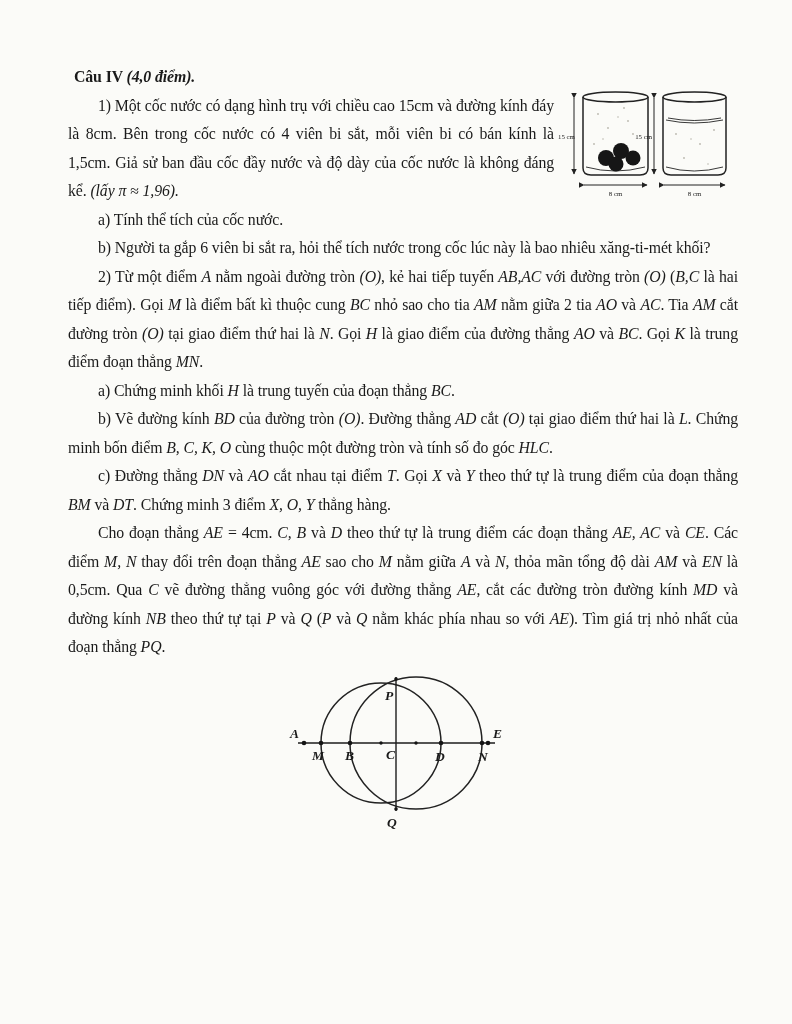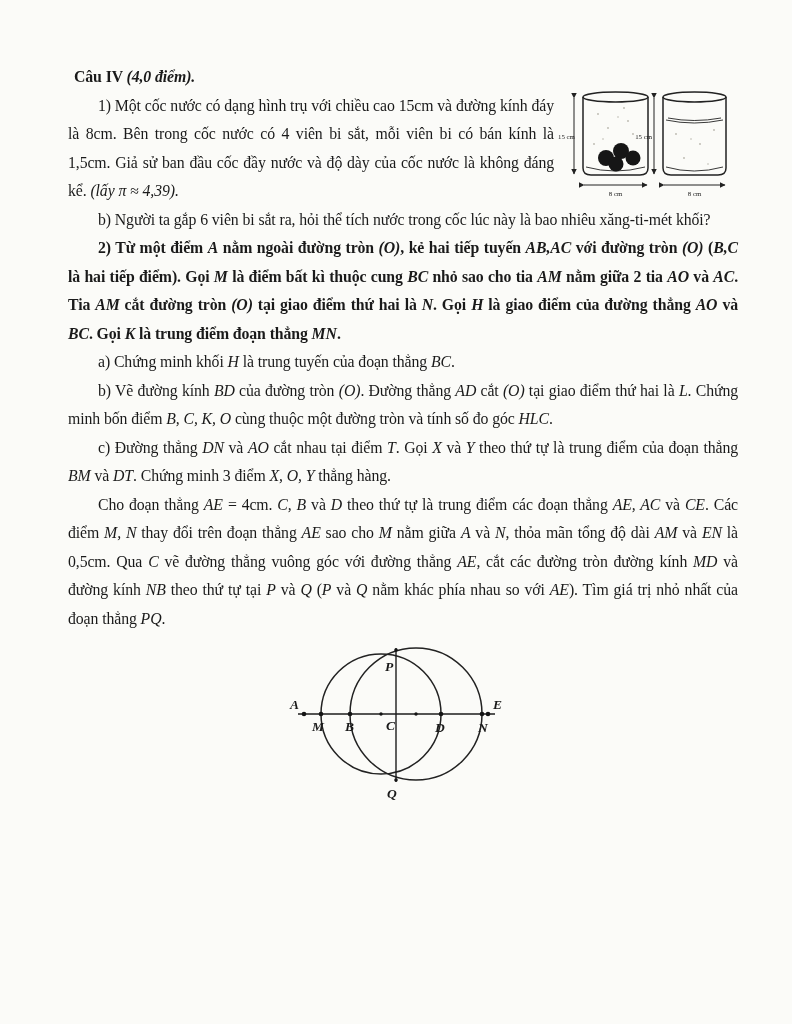--- a/index.html
+++ b/index.html
@@ -6,21 +6,21 @@
   .page{
     position:relative;width:792px;height:1024px;margin:0 auto;
     background:#fbfbf8;color:#1a1a1a;overflow:hidden;
     font-family:"Liberation Serif","DejaVu Serif",serif;
   }
   .content{position:absolute;left:68px;top:63px;width:670px;}
   .content p{margin:0;font-size:15.8px;line-height:28.5px;text-align:justify;letter-spacing:-0.1px;}
   p.head{text-indent:6px;text-align:left;}
   p.indent{text-indent:30px;}
   .p1{width:486px;}
-  .p2{line-height:34px;font-weight:bold;}
+  .p2{line-height:34px;}
   .oneline{letter-spacing:-0.45px;}
   .b{font-weight:bold;}
   .i{font-style:italic;}
   .fig-cups{position:absolute;left:558px;top:84px;width:190px;height:115px;}
   .fig-circ-wrap{margin-left:218px;width:265px;height:175px;}
   .end{text-align:center;text-indent:0;letter-spacing:0.5px;font-weight:bold;}
   svg{display:block;}
   svg text{font-family:"Liberation Serif","DejaVu Serif",serif;fill:#1a1a1a;}
   .dimlbl{font-size:6.8px;letter-spacing:0;}
   .flbl{font-size:13.5px;font-style:italic;font-weight:bold;}
@@ -91,21 +91,22 @@
       <text class="dimlbl" x="94" y="55" text-anchor="end">15 cm</text>
     </g>
     <g>
       <line x1="106" y1="101" x2="167" y2="101" stroke="#222" stroke-width="1" marker-start="url(#ar)" marker-end="url(#ar)"></line>
       <text class="dimlbl" x="136.5" y="112" text-anchor="middle">8 cm</text>
     </g>
   </svg>
 
   <div class="content">
     <p class="head"><span class="b">Câu IV </span><span class="i b">(4,0 điểm).</span></p>
-    <p class="indent p1"><span>1) Một cốc nước có dạng hình trụ với chiều cao 15cm và đường kính đáy là 8cm. Bên trong cốc nước có 4 viên bi sắt, mỗi viên bi có bán kính là 1,5cm. Giả sử ban đầu cốc đầy nước và độ dày của cốc nước là không đáng kể. </span><span class="i">(lấy π ≈ 4,39).</span></p>
+    <p class="indent p1"><span>1) Một cốc nước có dạng hình trụ với chiều cao 15cm và đường kính đáy là 8cm. Bên trong cốc nước có 4 viên bi sắt, mỗi viên bi có bán kính là 1,5cm. Giả sử ban đầu cốc đầy nước và độ dày của cốc nước là không đáng kể. </span><span class="i">(lấy π ≈ 1,96).</span></p>
+    <p class="indent"><span>a) Tính thể tích của cốc nước.</span></p>
     <p class="indent oneline"><span>b) Người ta gắp 6 viên bi sắt ra, hỏi thể tích nước trong cốc lúc này là bao nhiêu xăng-ti-mét khối?</span></p>
     <p class="indent p2"><span>2) Từ một điểm </span><span class="i">A</span><span> nằm ngoài đường tròn </span><span class="i">(O)</span><span>, kẻ hai tiếp tuyến </span><span class="i">AB,AC</span><span> với đường tròn </span><span class="i">(O)</span><span> (</span><span class="i">B,C</span><span> là hai tiếp điểm). Gọi </span><span class="i">M</span><span> là điểm bất kì thuộc cung </span><span class="i">BC</span><span> nhỏ sao cho tia </span><span class="i">AM</span><span> nằm giữa 2 tia </span><span class="i">AO</span><span> và </span><span class="i">AC</span><span>. Tia </span><span class="i">AM</span><span> cắt đường tròn </span><span class="i">(O)</span><span> tại giao điểm thứ hai là </span><span class="i">N</span><span>. Gọi </span><span class="i">H</span><span> là giao điểm của đường thẳng </span><span class="i">AO</span><span> và </span><span class="i">BC</span><span>. Gọi </span><span class="i">K</span><span> là trung điểm đoạn thẳng </span><span class="i">MN</span><span>.</span></p>
     <p class="indent"><span>a) Chứng minh khối </span><span class="i">H</span><span> là trung tuyến của đoạn thẳng </span><span class="i">BC</span><span>.</span></p>
     <p class="indent"><span>b) Vẽ đường kính </span><span class="i">BD</span><span> của đường tròn </span><span class="i">(O)</span><span>. Đường thẳng </span><span class="i">AD</span><span> cắt </span><span class="i">(O)</span><span> tại giao điểm thứ hai là </span><span class="i">L</span><span>. Chứng minh bốn điểm </span><span class="i">B, C, K, O</span><span> cùng thuộc một đường tròn và tính số đo góc </span><span class="i">HLC</span><span>.</span></p>
     <p class="indent"><span>c) Đường thẳng </span><span class="i">DN</span><span> và </span><span class="i">AO</span><span> cắt nhau tại điểm </span><span class="i">T</span><span>. Gọi </span><span class="i">X</span><span> và </span><span class="i">Y</span><span> theo thứ tự là trung điểm của đoạn thẳng </span><span class="i">BM</span><span> và </span><span class="i">DT</span><span>. Chứng minh 3 điểm </span><span class="i">X, O, Y</span><span> thẳng hàng.</span></p>
     <p class="indent"><span>Cho đoạn thẳng </span><span class="i">AE</span><span> = 4cm. </span><span class="i">C, B</span><span> và </span><span class="i">D</span><span> theo thứ tự là trung điểm các đoạn thẳng </span><span class="i">AE, AC</span><span> và </span><span class="i">CE</span><span>. Các điểm </span><span class="i">M, N</span><span> thay đổi trên đoạn thẳng </span><span class="i">AE</span><span> sao cho </span><span class="i">M</span><span> nằm giữa </span><span class="i">A</span><span> và </span><span class="i">N</span><span>, thỏa mãn tổng độ dài </span><span class="i">AM</span><span> và </span><span class="i">EN</span><span> là 0,5cm. Qua </span><span class="i">C</span><span> vẽ đường thẳng vuông góc với đường thẳng </span><span class="i">AE</span><span>, cắt các đường tròn đường kính </span><span class="i">MD</span><span> và đường kính </span><span class="i">NB</span><span> theo thứ tự tại </span><span class="i">P</span><span> và </span><span class="i">Q</span><span> (</span><span class="i">P</span><span> và </span><span class="i">Q</span><span> nằm khác phía nhau so với </span><span class="i">AE</span><span>). Tìm giá trị nhỏ nhất của đoạn thẳng </span><span class="i">PQ</span><span>.</span></p>
 
     <div class="fig-circ-wrap">
       <svg viewBox="0 0 265 175" width="265" height="175">
         <circle cx="95" cy="81" r="60" class="stroke" stroke-width="1.7"></circle>

